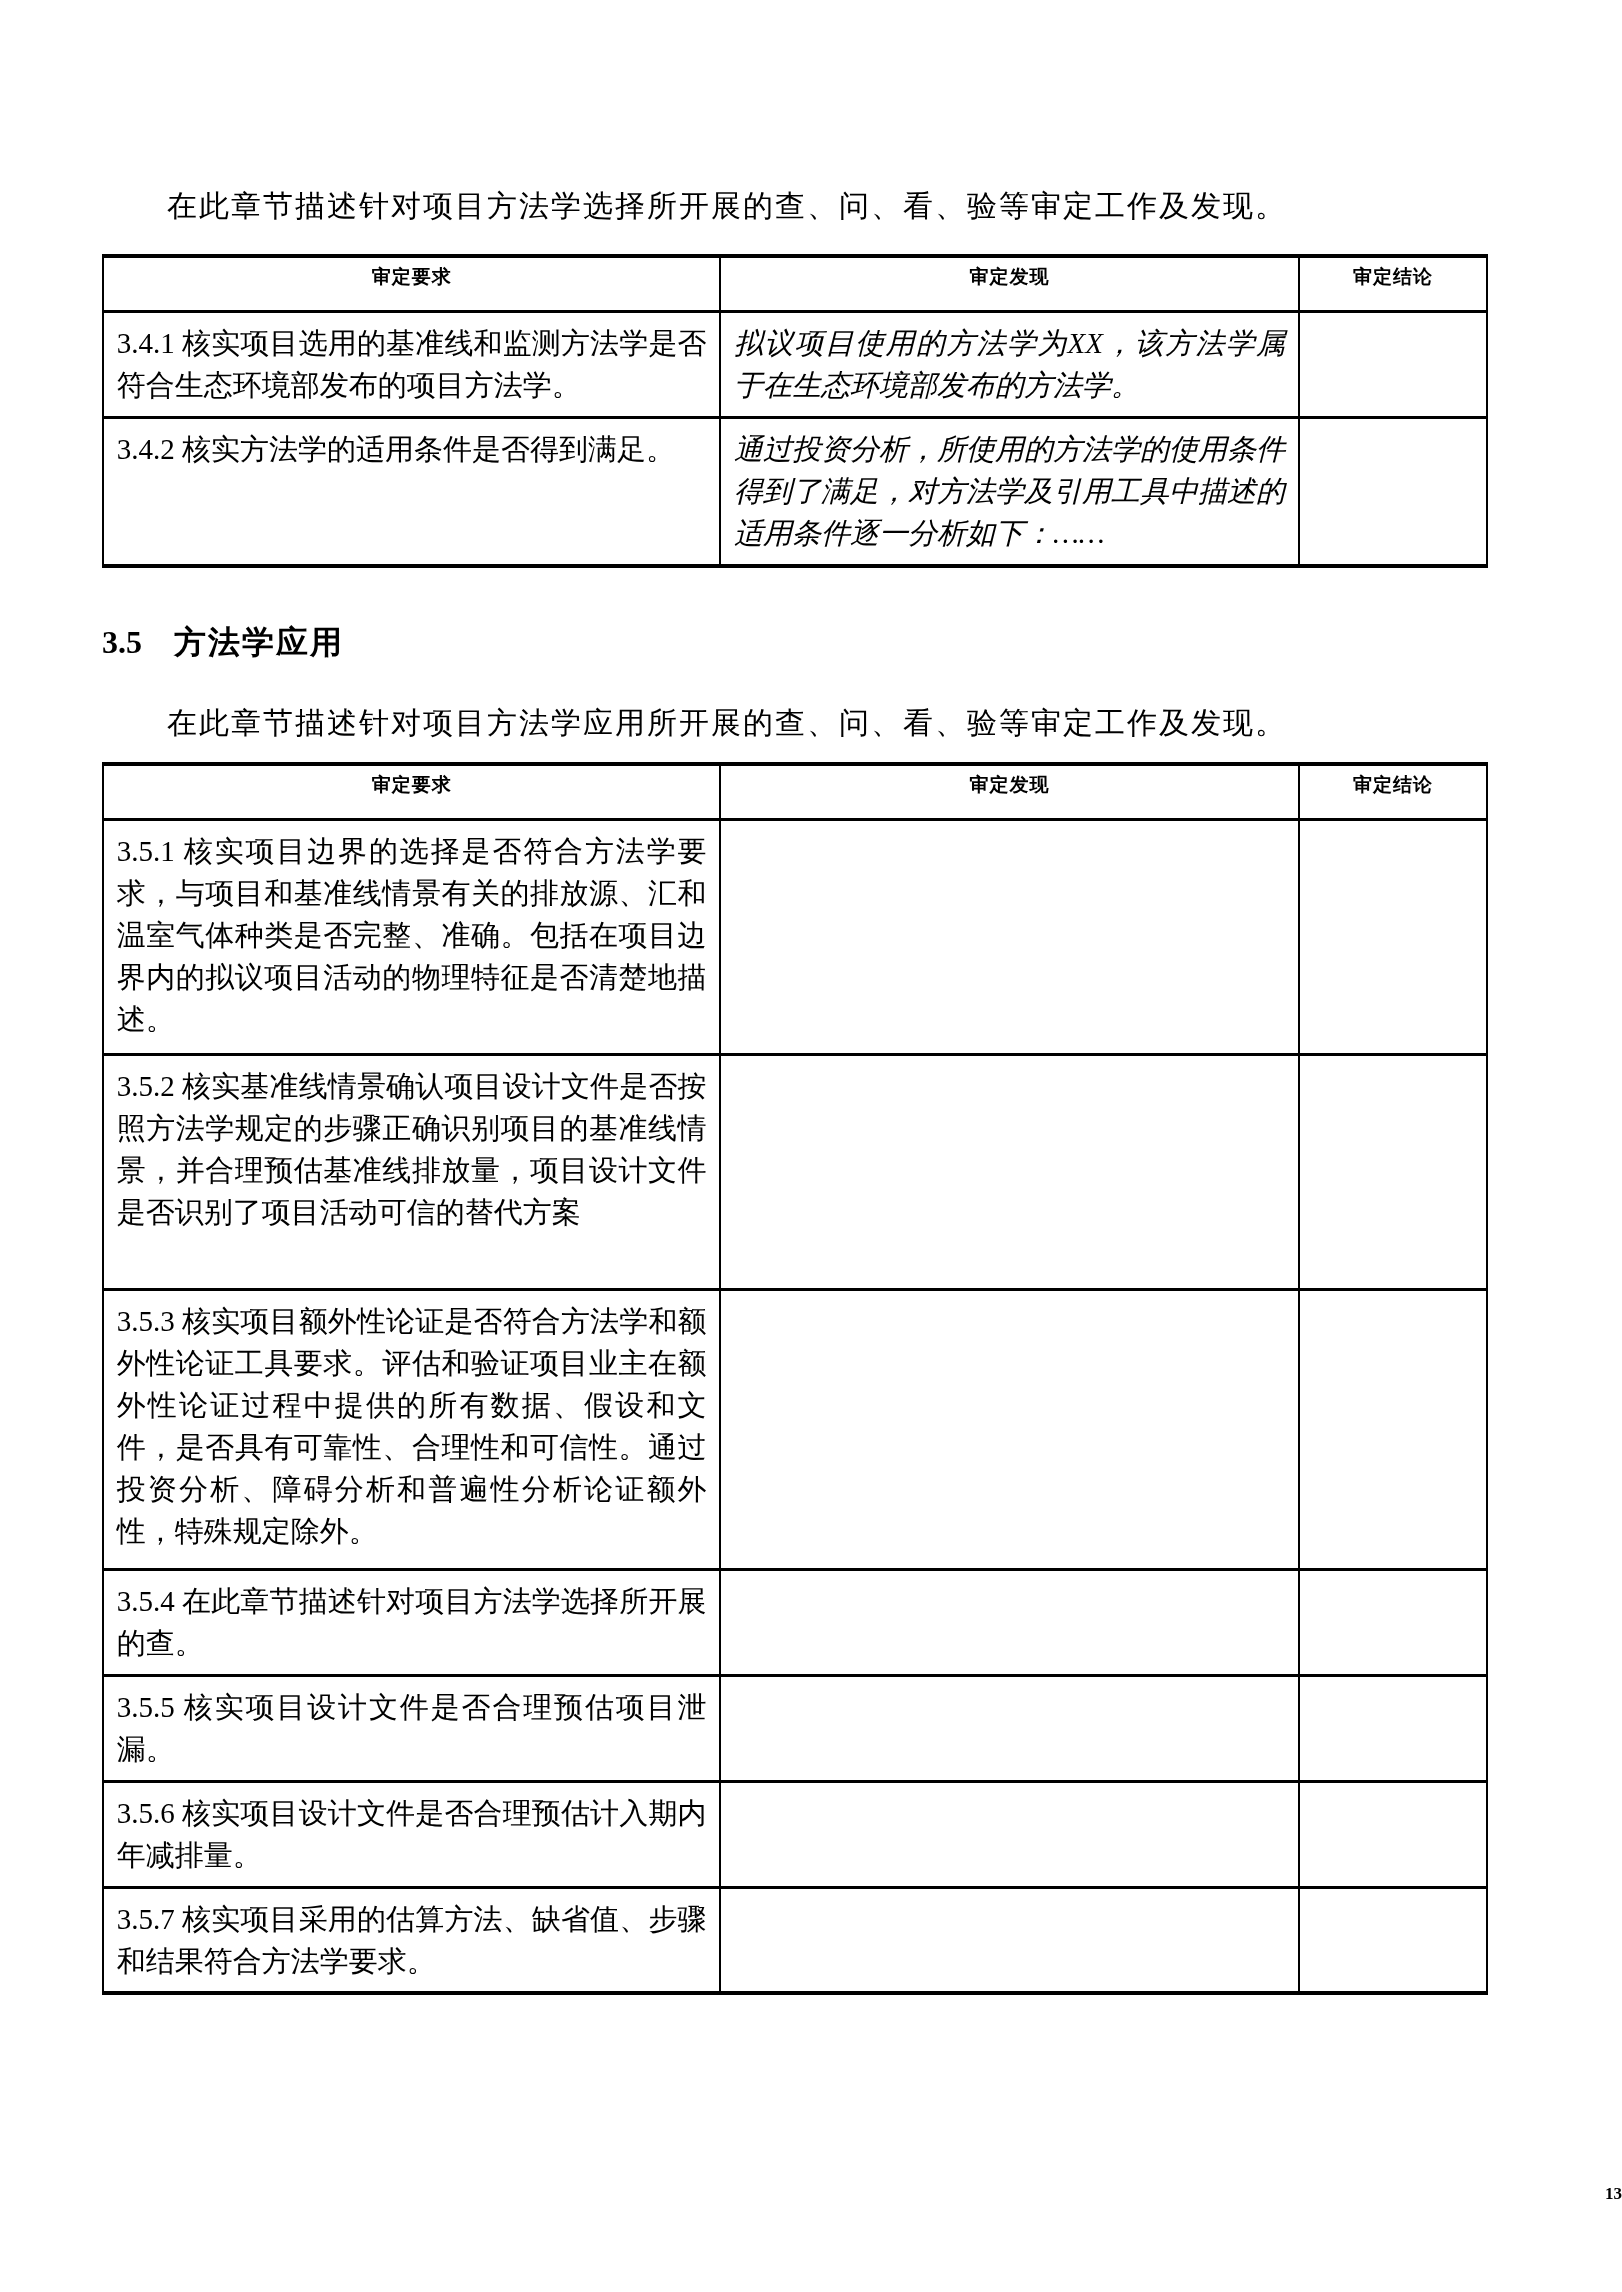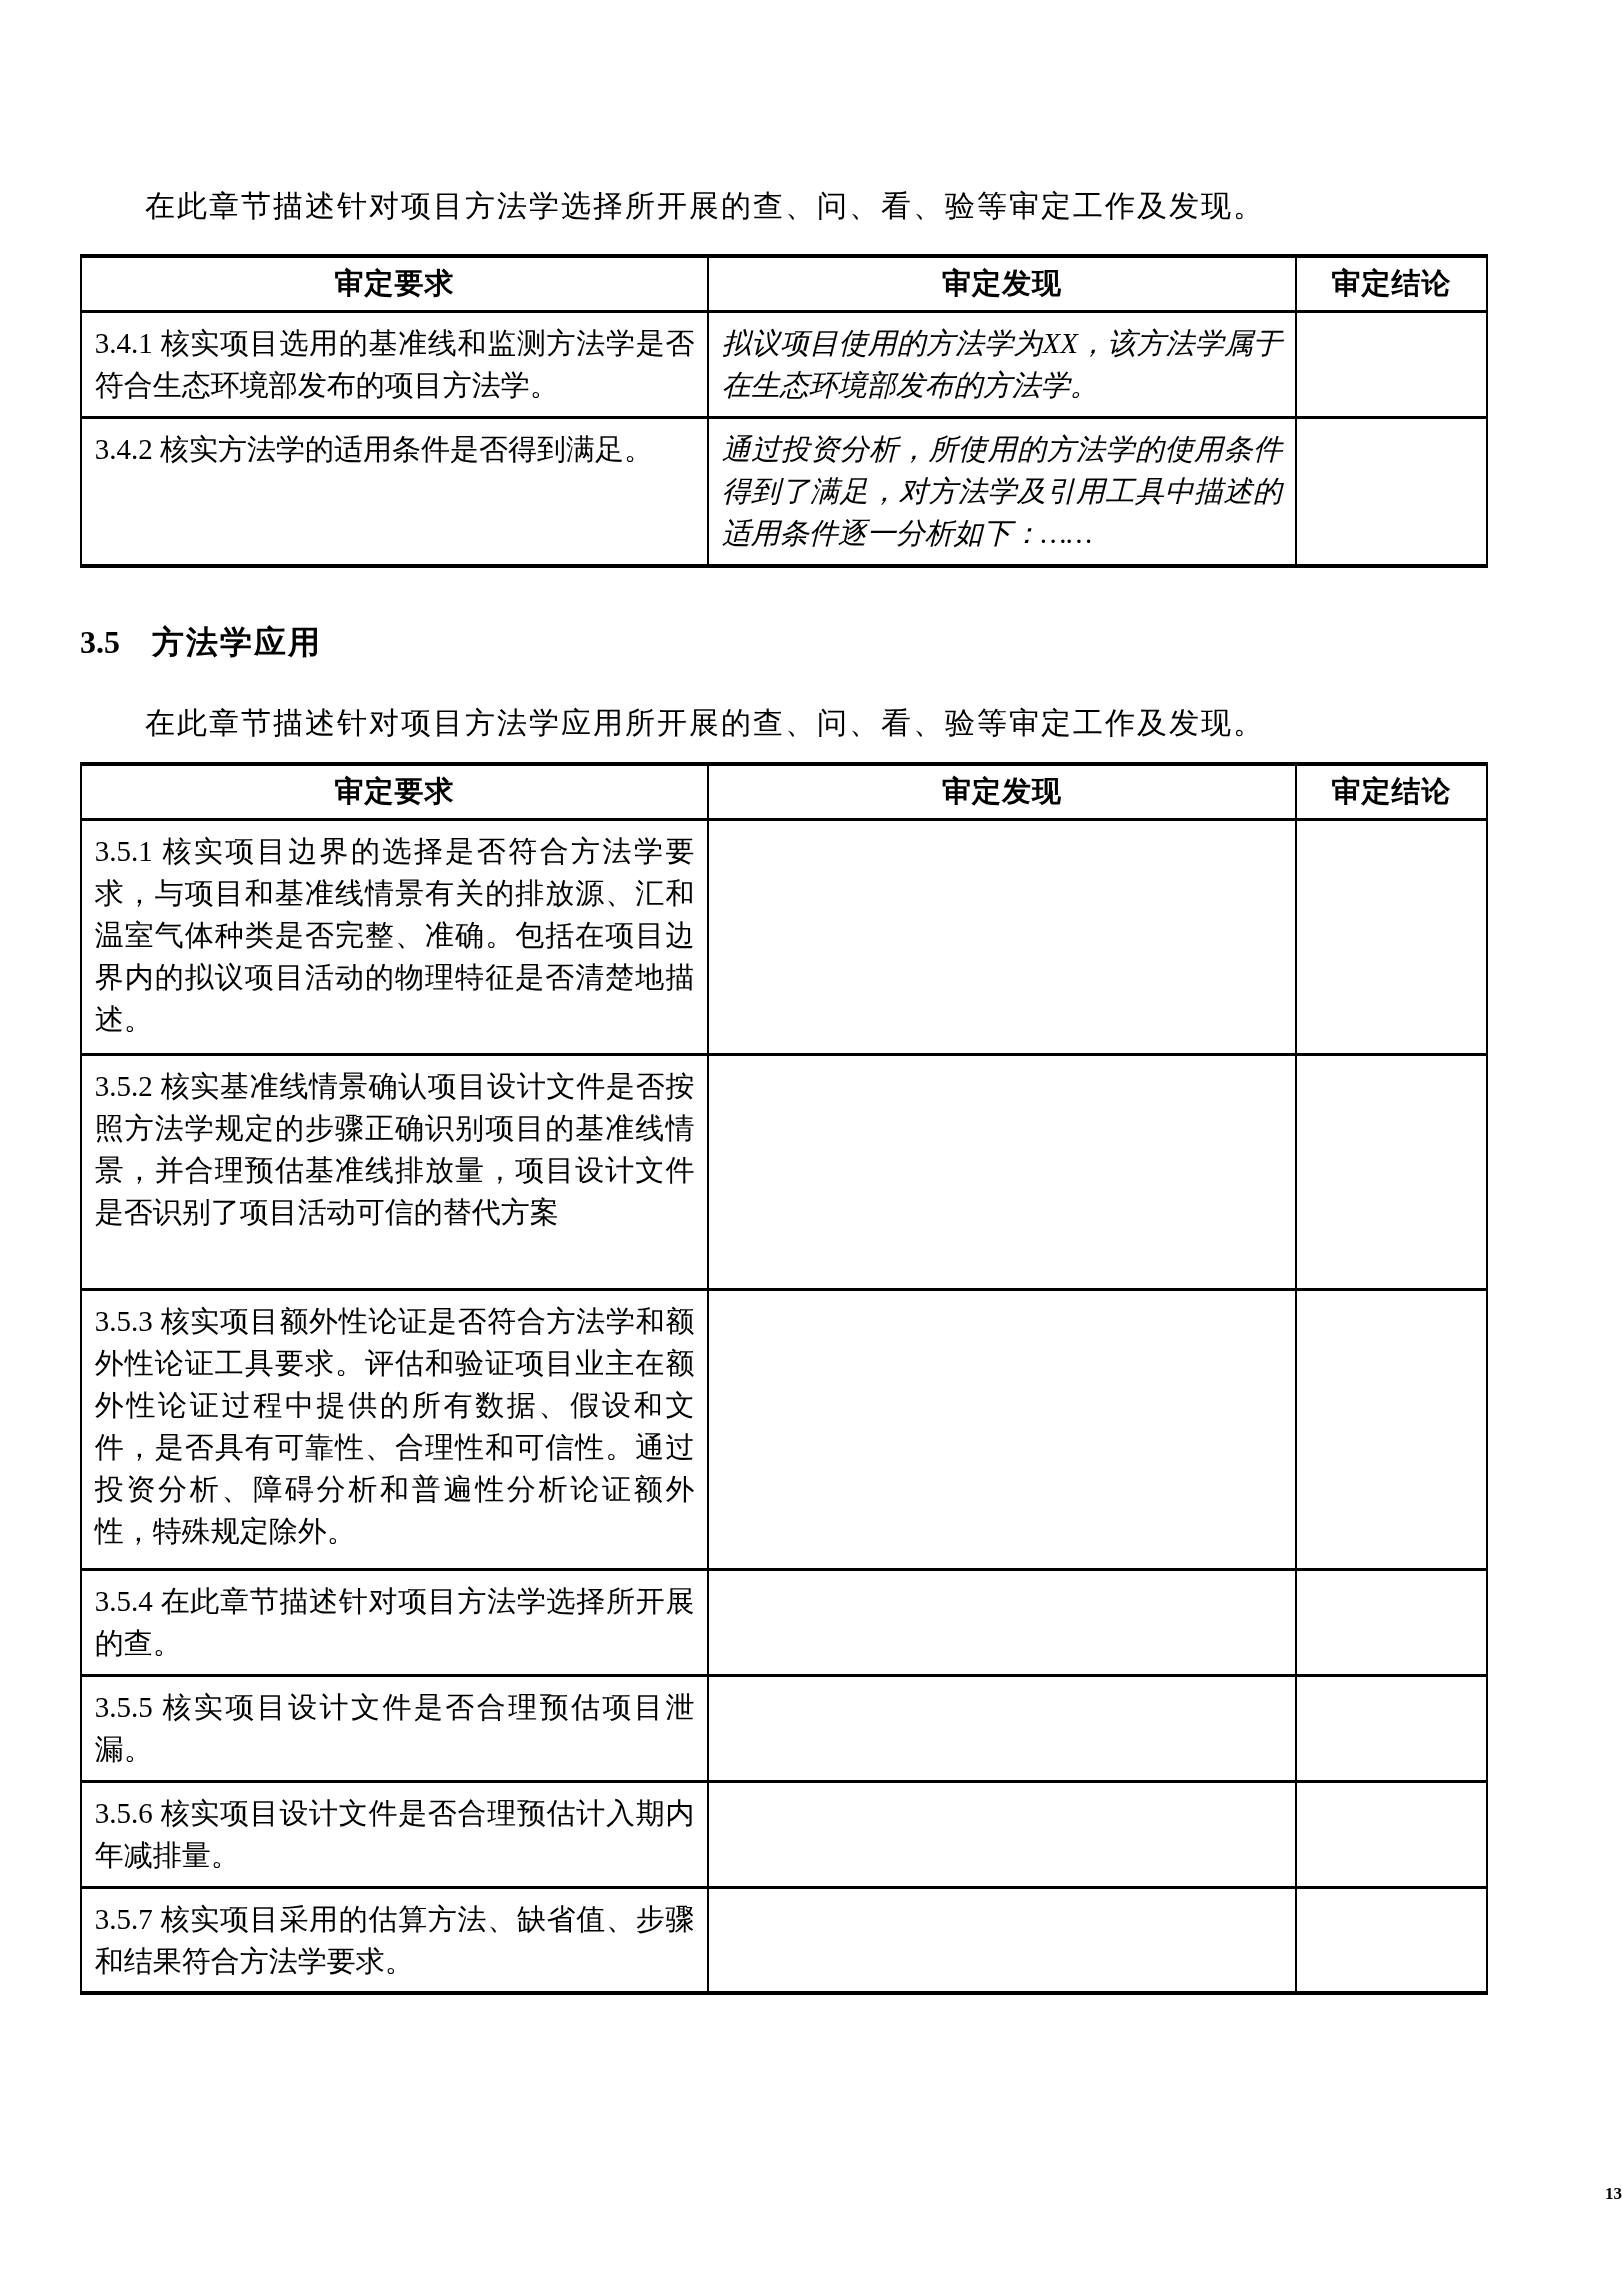--- a/index.html
+++ b/index.html
@@ -6,21 +6,21 @@
   .page {
     position: relative;
     width: 1622px;
     height: 2293px;
     background: #ffffff;
     color: #000000;
     font-family: "Liberation Serif", "DejaVu Serif", serif;
     overflow: hidden;
   }
   .content {
-    padding: 186px 134px 0 80px; 
+    padding: 186px 134px 0 102px; 
   }
   p.body-text {
     margin: 0;
     font-size: 30px;
     line-height: 39px;
     text-indent: 65px;
     letter-spacing: 2px;
     text-align: justify;
   }
   
@@ -34,21 +34,21 @@
     border-bottom-width: 4.9px;
   }
   table.doc-table th,
   table.doc-table td {
     border: 2.9px solid #000;
     border-top-width: 3.9px;
     border-bottom-width: 3.9px;
     overflow: hidden;
   }
   table.doc-table th {
-    font-size: 29px;
+    font-size: 19px;
     font-weight: bold;
     vertical-align: top;
     padding: 5.9px 3.9px 0 3.9px;
     height: 46px;
     text-align: center;
     letter-spacing: 1px;
   }
   table.doc-table td {
     font-size: 29px;
     line-height: 42px;

